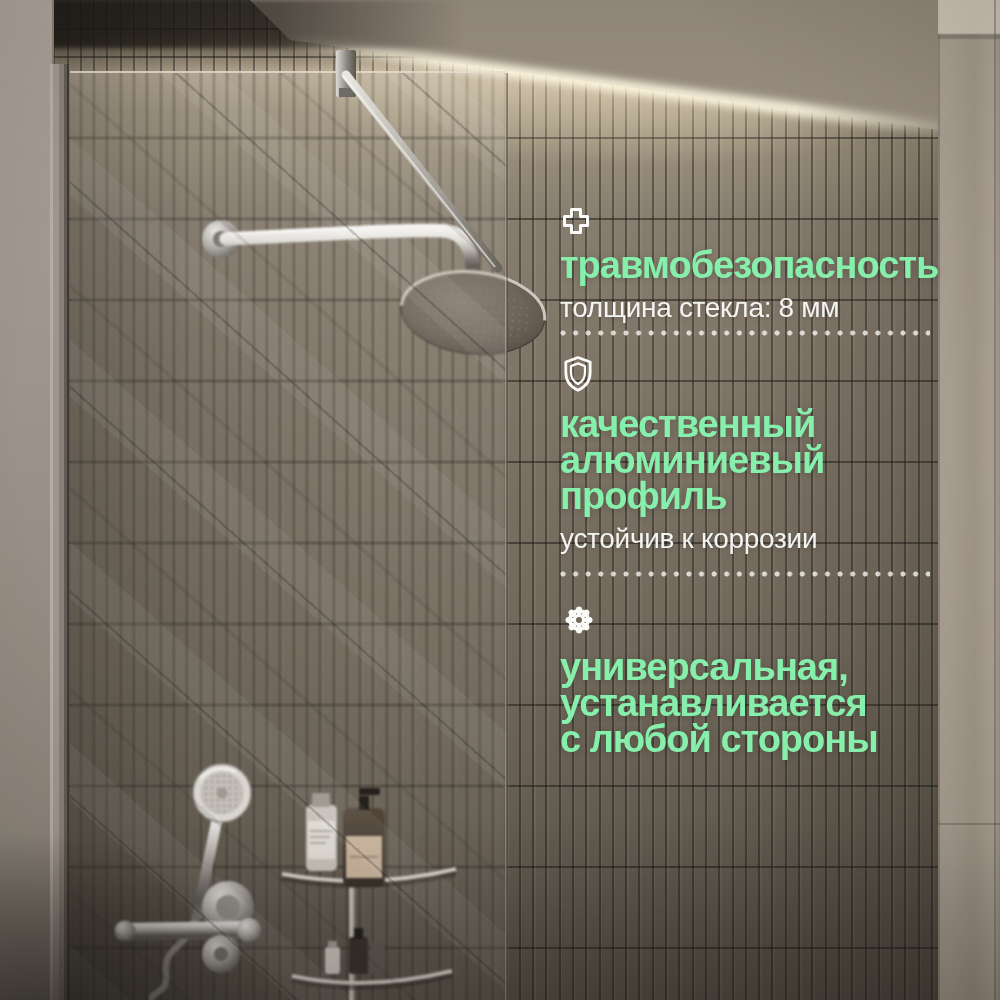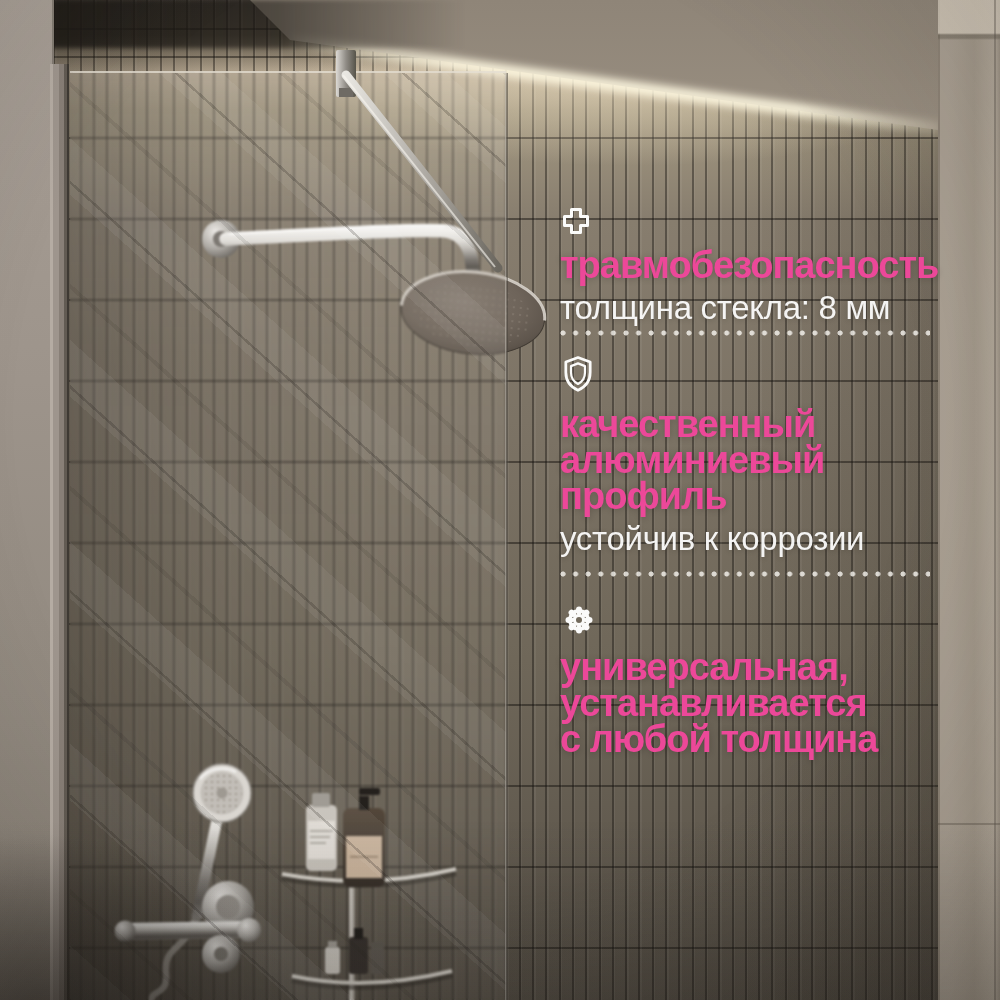--- a/index.html
+++ b/index.html
@@ -82,25 +82,25 @@
   .vignette{
     position:absolute;inset:0;z-index:7;pointer-events:none;
     background:radial-gradient(ellipse at 46% 42%, rgba(0,0,0,0) 58%, rgba(24,21,17,.16) 100%);
   }
   
   .features{position:absolute;left:0;top:0;width:1000px;height:1000px;z-index:8;color:#fafaf8;}
   .feature{position:absolute;left:560px;}
   .feature .f-icon{display:block;}
   .feature h3{
     margin:10px 0 0;font-size:38px;line-height:36px;font-weight:700;
-    letter-spacing:-1px;white-space:pre;color:#ec4899;
+    letter-spacing:-1px;white-space:pre;color:#86efac;
     text-shadow:0 1px 6px rgba(40,35,28,.28);
   }
   .feature p{
-    margin:8px 0 0;font-size:33px;line-height:34px;font-weight:400;
+    margin:8px 0 0;font-size:28px;line-height:34px;font-weight:400;
     letter-spacing:-.3px;white-space:pre;color:rgba(255,255,255,.93);
     text-shadow:0 1px 5px rgba(40,35,28,.25);
   }
   .feature p:empty{display:none;}
   .divider{
     position:absolute;left:560px;width:370px;height:6px;
     background-image:radial-gradient(circle at 3px 3px, rgba(248,246,241,.80) 2.2px, rgba(248,246,241,0) 2.9px);
     background-size:12.6px 6px;background-repeat:repeat-x;
   }
   #f1{top:205px}#f2{top:354px}#f3{top:601px}
@@ -289,18 +289,18 @@
               <line x1="26.4" y1="11.6" x2="25" y2="13"></line>
               <line x1="13" y1="25" x2="11.6" y2="26.4"></line>
             </g>
             <circle cx="19" cy="19" r="9.2" stroke-width="3.4"></circle>
             <circle cx="19" cy="19" r="4.6" stroke-width="3.2"></circle>
           </g>
         </svg>
       </span>
       <h3>универсальная,
 устанавливается
-с любой толщина</h3>
+с любой стороны</h3>
 
     </article>
 
   </section>
 </div>
 
 </body></html>

